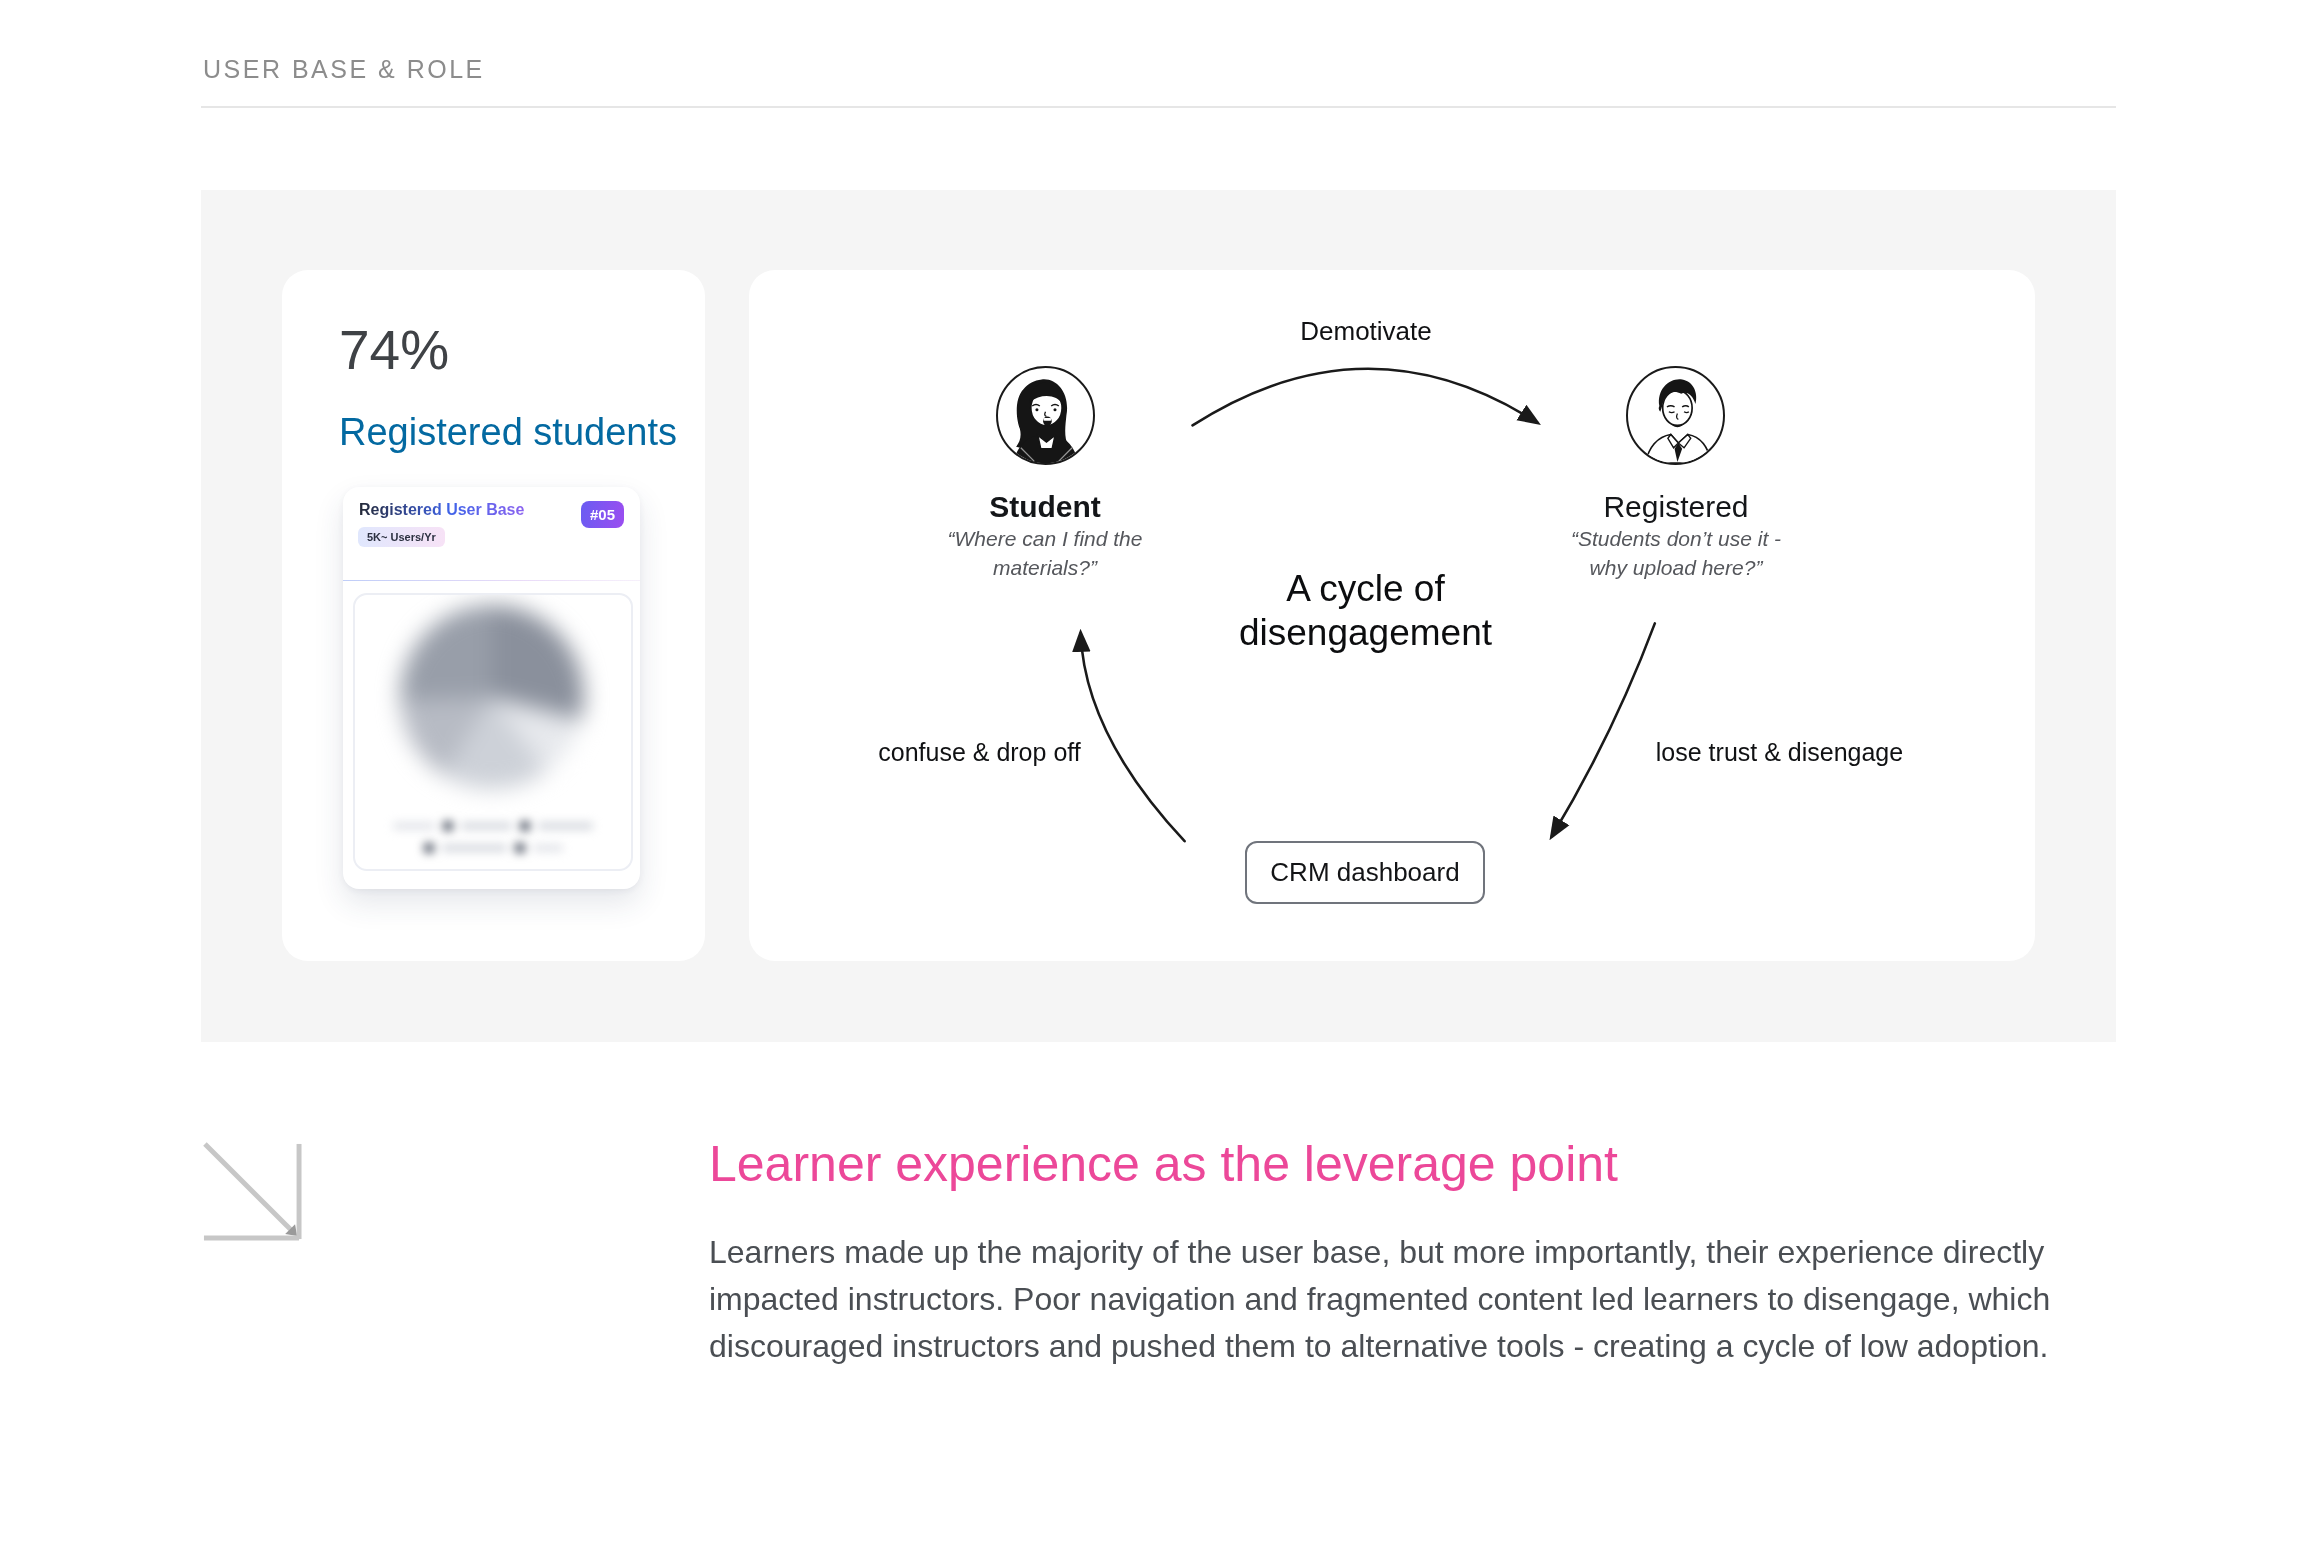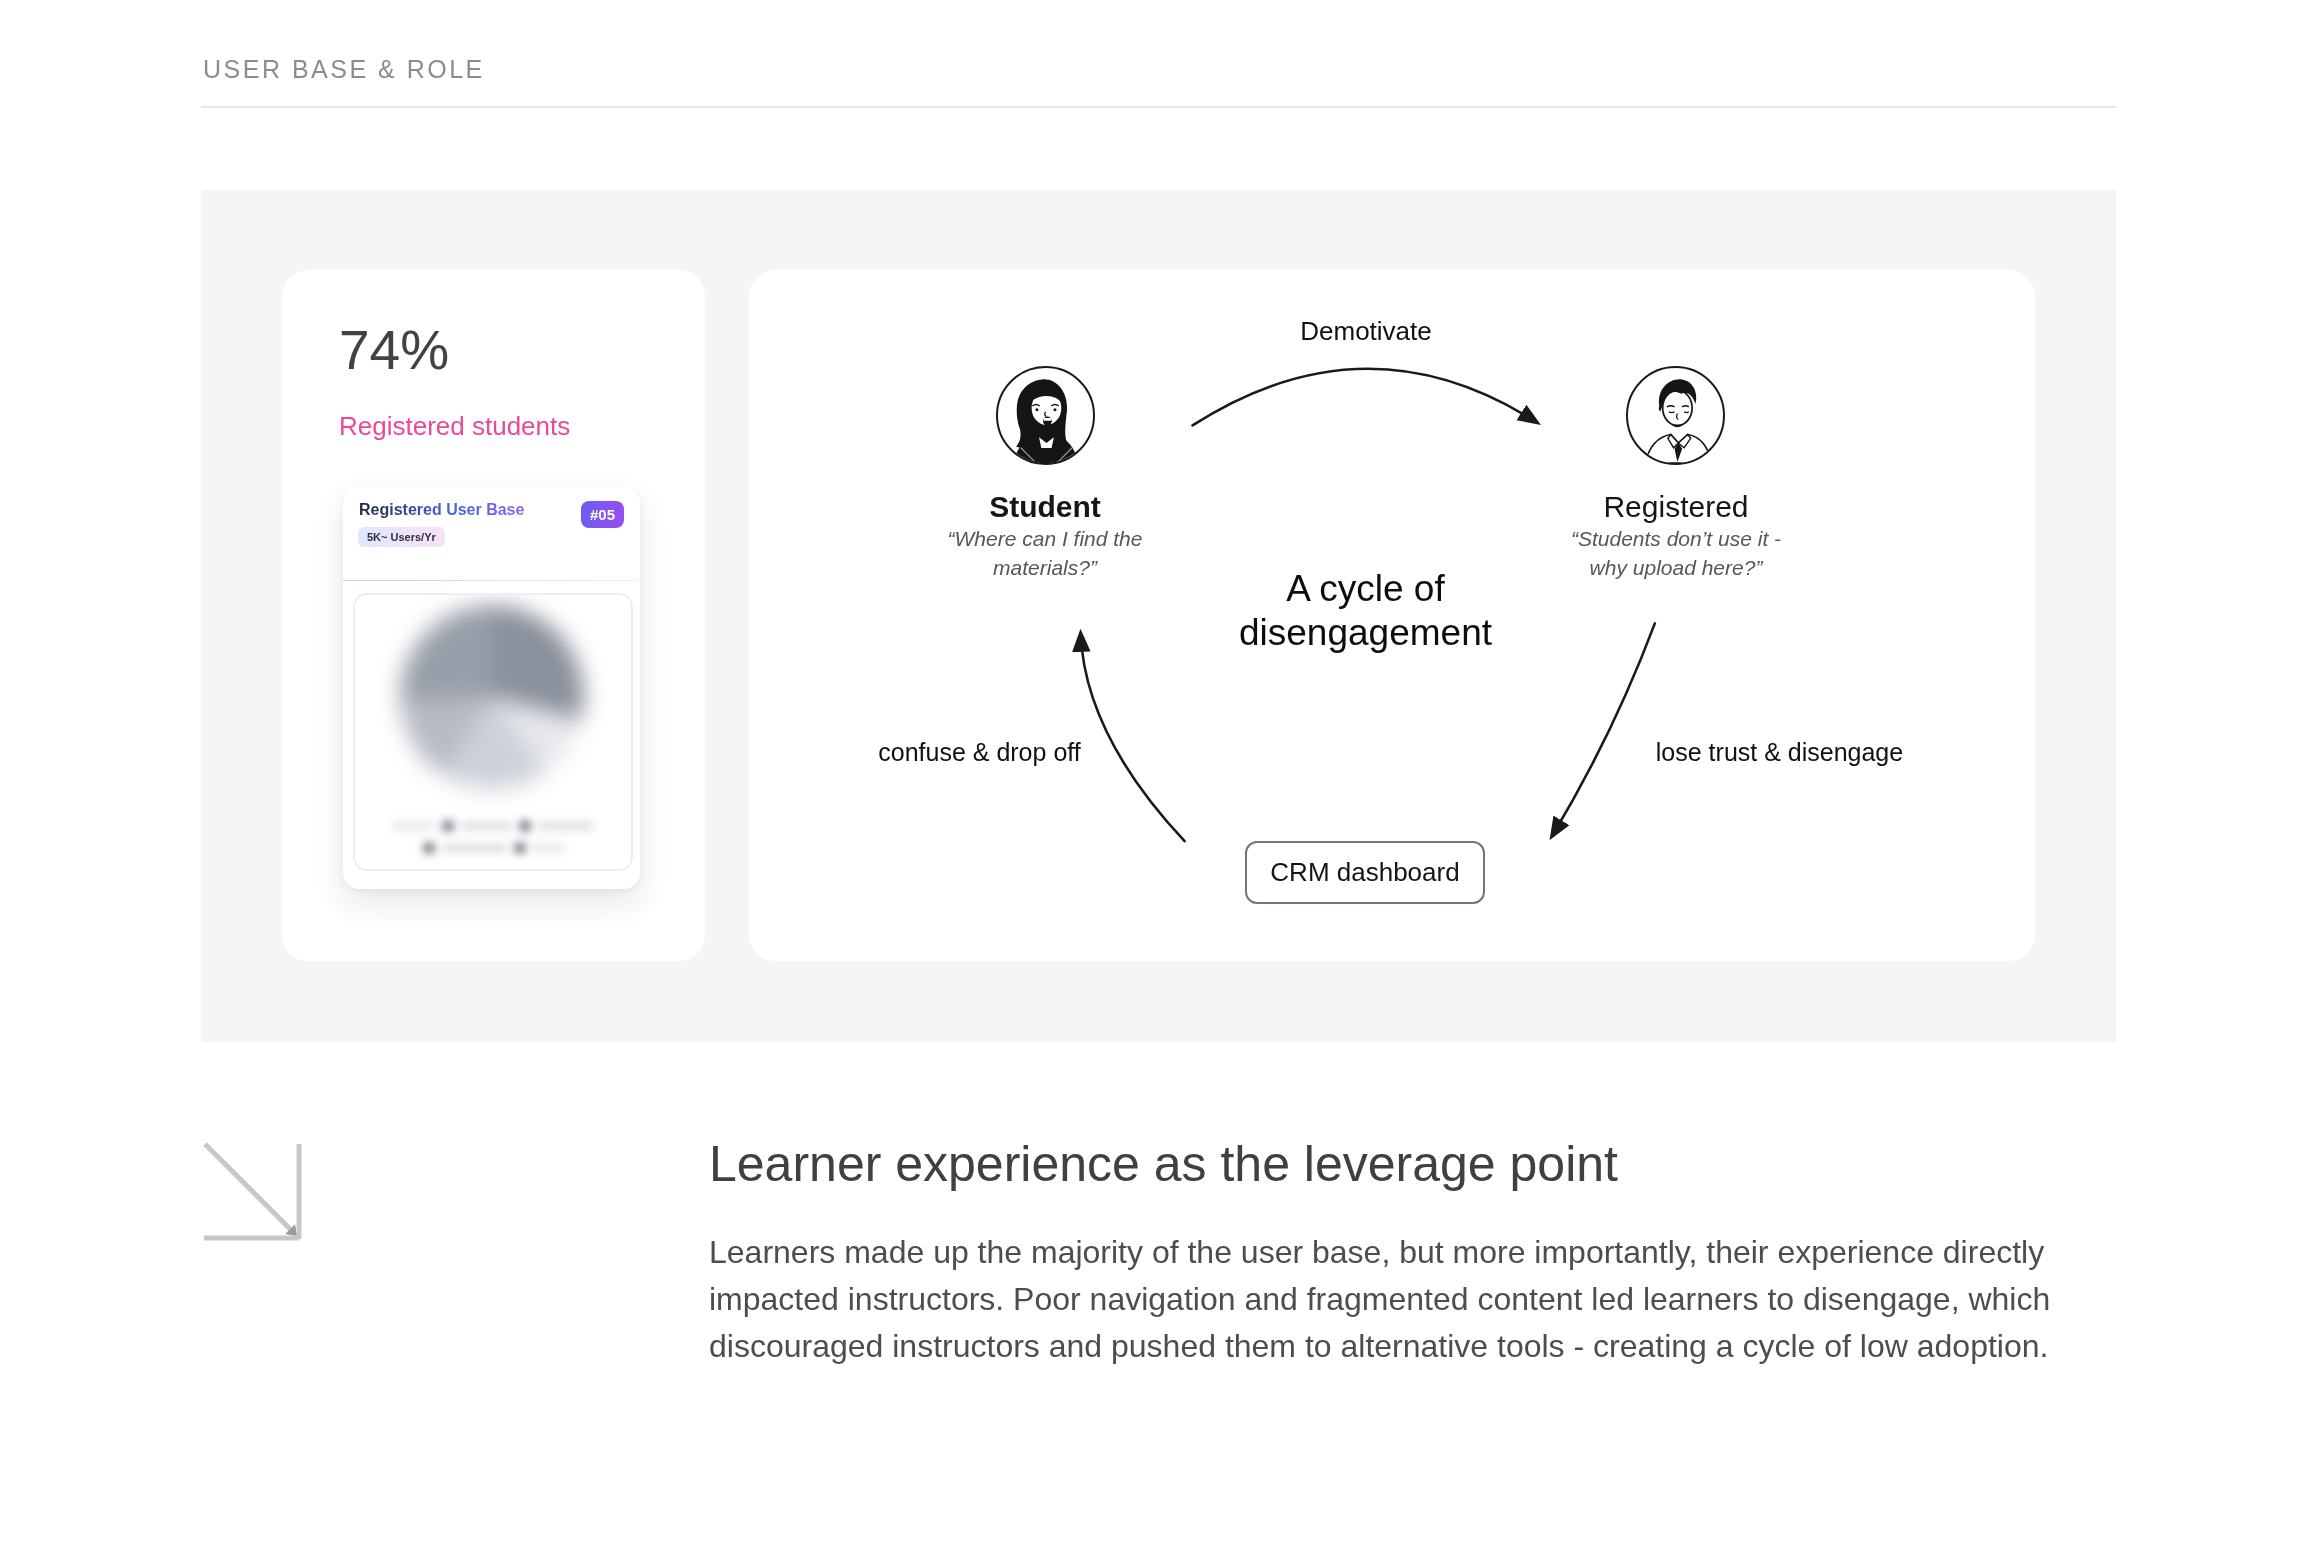--- a/index.html
+++ b/index.html
@@ -12,21 +12,21 @@
              letter-spacing:2.5px; color:#8c8c8c; }
   .header-rule { position:absolute; left:201px; top:106px; width:1915px; height:2px; background:#e6e6e6; }
 
   
   .gray-band { position:absolute; left:201px; top:190px; width:1915px; height:852px; background:#f5f5f5; }
 
   
   .stat-card { position:absolute; left:81px; top:80px; width:423px; height:691px;
                background:#fff; border-radius:26px; }
   .stat-pct { position:absolute; left:57px; top:48px; font-size:55px; font-weight:500; color:#3f4246; }
-  .stat-label { position:absolute; left:57px; top:141px; font-size:26px; font-weight:400; color:#ec4899; }
+  .stat-label { position:absolute; left:57px; top:141px; font-size:38px; font-weight:400; color:#0369a1; }
 
   
   .mini-card { position:absolute; left:61px; top:217px; width:297px; height:402px; background:#fff;
                border-radius:16px; box-shadow:0 14px 30px rgba(45,55,90,.12), 0 2px 6px rgba(45,55,90,.06); }
   .mini-head { position:absolute; left:16px; top:14px; right:16px; display:flex; justify-content:space-between; align-items:flex-start; }
   .mini-title { font-size:16px; font-weight:700;
                 background:linear-gradient(90deg,#242936 0%,#3f63e8 55%,#8b63f0 100%);
                 -webkit-background-clip:text; background-clip:text; color:transparent; }
   .mini-badge { font-size:15px; font-weight:700; color:#fff; padding:5px 9px; border-radius:8px;
                 background:linear-gradient(100deg,#6a5cf2,#9b4df0); }
@@ -71,21 +71,21 @@
   .edge-left { left:82px; top:468px; width:297px; }
   .edge-right { left:882px; top:468px; width:297px; }
   .cycle-title { position:absolute; left:468px; top:297px; width:297px; text-align:center;
                  font-size:37px; line-height:1.18; color:#0c0d0f; }
   .crm-box { position:absolute; left:496px; top:571px; width:240px; height:63px;
              border:2px solid #70747c; border-radius:12px; display:flex; align-items:center;
              justify-content:center; font-size:26px; color:#131416; background:#fff; }
 
   
   .corner-arrow { position:absolute; left:201px; top:1140px; }
-  .summary-heading { position:absolute; left:709px; top:1135px; font-size:50px; font-weight:400; color:#404040; }
+  .summary-heading { position:absolute; left:709px; top:1135px; font-size:50px; font-weight:400; color:#ec4899; }
   .summary-body { position:absolute; left:709px; top:1210px; width:1386px; font-size:32px;
                   line-height:47px; color:#4a4e53;margin-top:19px; }
 </style>
 </head>
 <body>
 
 <div class="page">
 
   <div class="eyebrow">USER BASE &amp; ROLE</div>
   <div class="header-rule"></div>

